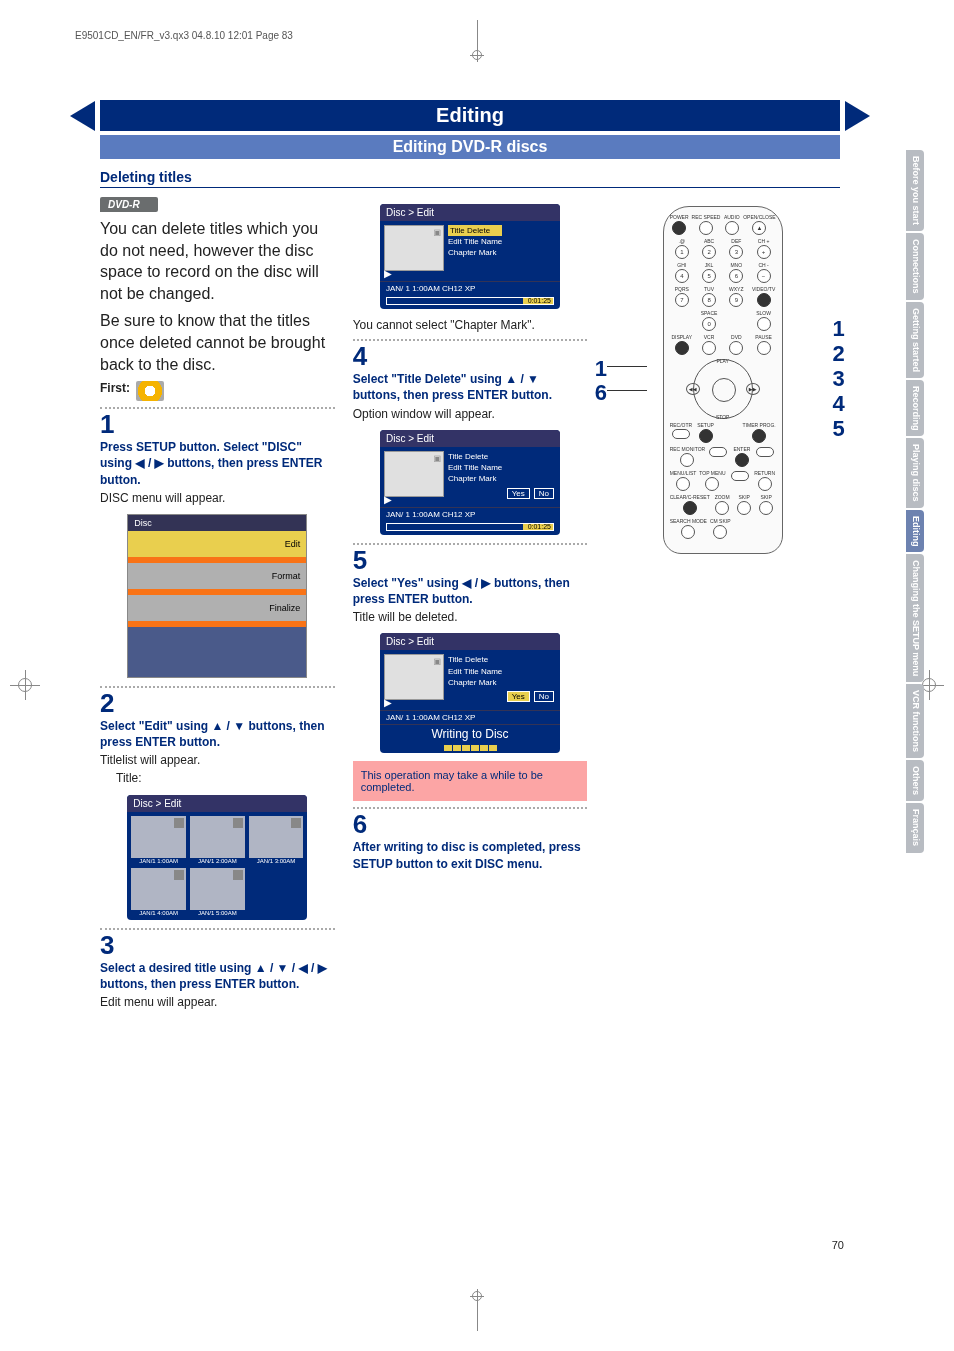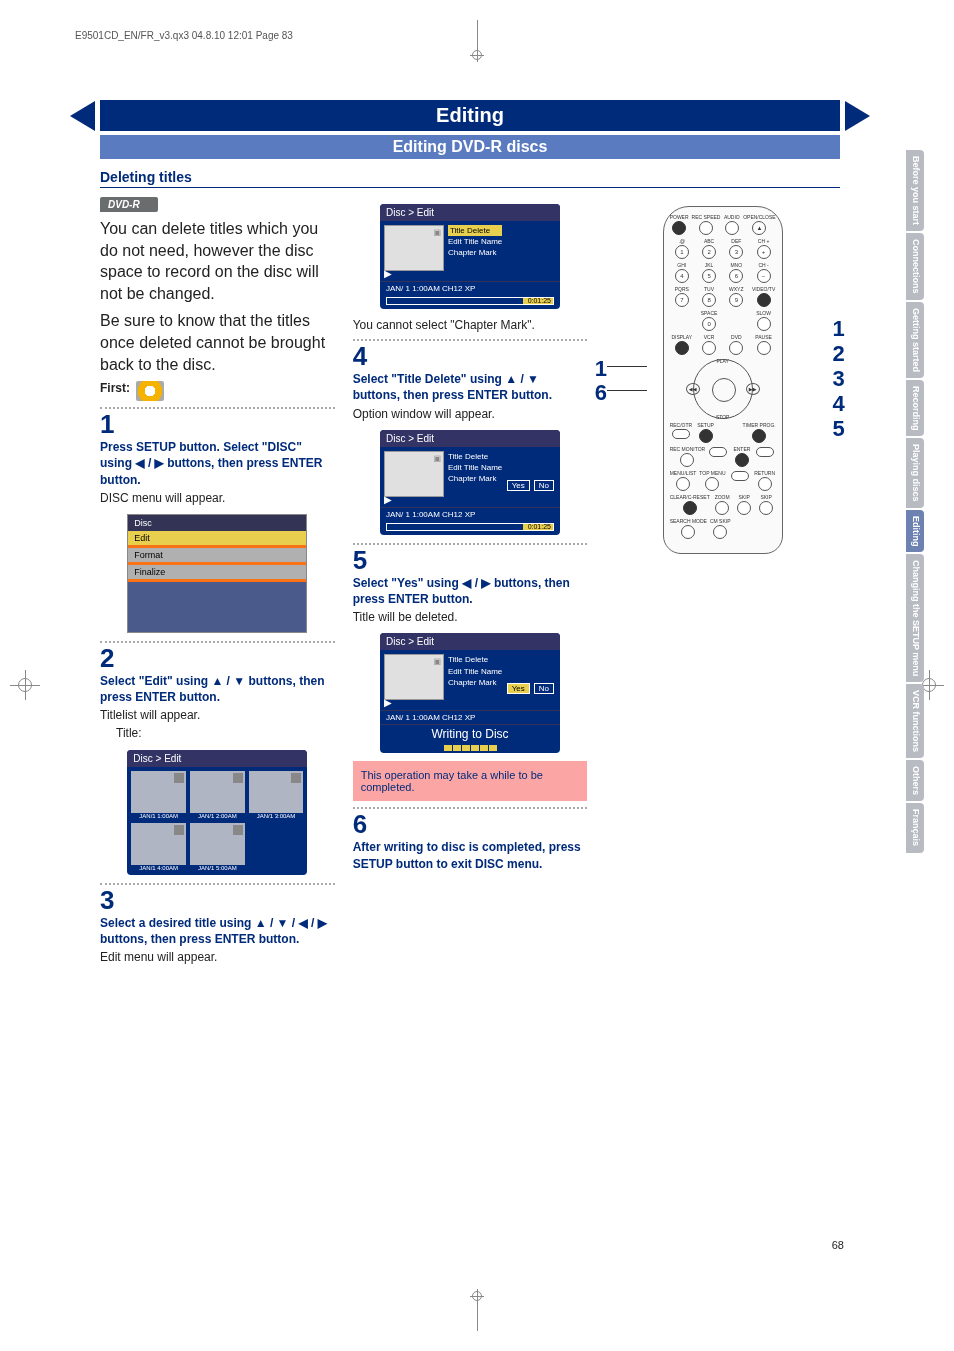--- a/index.html
+++ b/index.html
@@ -149,35 +149,35 @@
   .screen .editlist { font-size:8px; line-height:1.4; }
   .screen .editlist .sel { background:#e9cf4e; color:#000; padding: 0 2px; }
   .screen .footer { font-size: 8px; padding: 2px 6px; border-top:1px solid #335; display:flex; justify-content:space-between; }
   .screen .progressbar { height:8px; border:1px solid #fff; margin:2px 6px 4px; position:relative; background:#002a7a; }
   .screen .progressbar .fill { position:absolute; right:0; top:0; bottom:0; width:30px; background:#e9cf4e; }
   .screen .progressbar .txt { position:absolute; right:2px; top:-1px; font-size:7px; color:#000; }
   .screen .writing { padding: 2px 6px; font-size:12px; border-top:1px solid #335; display:flex; align-items:center; gap:4px;flex-direction:column;}
   .screen .writing .blocks { display:flex; gap:1px; }
   .screen .writing .blocks span { width:8px; height:6px; background:#e9cf4e; }
   .screen .play { position:absolute; bottom:2px; left:4px; font-size:10px; }
-  .screen .yesno { position:absolute; bottom:16px; right:6px; display:flex; gap:4px; font-size:8px; }
+  .screen .yesno { position:absolute; bottom:8px; right:6px; display:flex; gap:4px; font-size:8px; }
   .screen .yesno span { border:1px solid #fff; padding:0 4px; }
   .screen .yesno span.sel { background:#e9cf4e; color:#000; }
 
   
   .discmenu {
     width: 180px;
     margin: 8px auto;
     border: 1px solid #888;
     background: #4a5a8a;
     color:#fff;
     font-size:9px;
   }
   .discmenu .head { background:#335; padding: 3px 6px; }
-  .discmenu .row { background:#b0b0b0; color:#000; border-bottom:3px solid #f97316; padding:2px 6px; }
+  .discmenu .row { background:#b0b0b0; color:#000; border-bottom:6px solid #f97316; padding:8px 6px;text-align:right; }
   .discmenu .row.sel { background:#e9cf4e; }
   .discmenu .space { height: 50px; }
 
   
   .titlelist .grid { display:grid; grid-template-columns: repeat(3, 1fr); gap:4px; padding:4px; }
   .titlelist .cell { height: 42px; background:#b0b5c4; position:relative; }
   .titlelist .cell .ico { position:absolute; top:2px; right:2px; width:10px; height:10px; background:#888; }
   .titlelist .label { font-size:6px; text-align:center; }
 
   .notebox {
@@ -672,18 +672,18 @@
   <div class="tab">Getting started</div>
   <div class="tab">Recording</div>
   <div class="tab">Playing discs</div>
   <div class="tab active">Editing</div>
   <div class="tab">Changing the SETUP menu</div>
   <div class="tab">VCR functions</div>
   <div class="tab">Others</div>
   <div class="tab">Français</div>
 </div>
 
-<div class="pagenum">68</div>
+<div class="pagenum">70</div>
 
 <div class="crop-mark-v bot"></div>
 <div class="cross bot">
     <div class="circle"></div>
   </div>
 
 </body></html>

